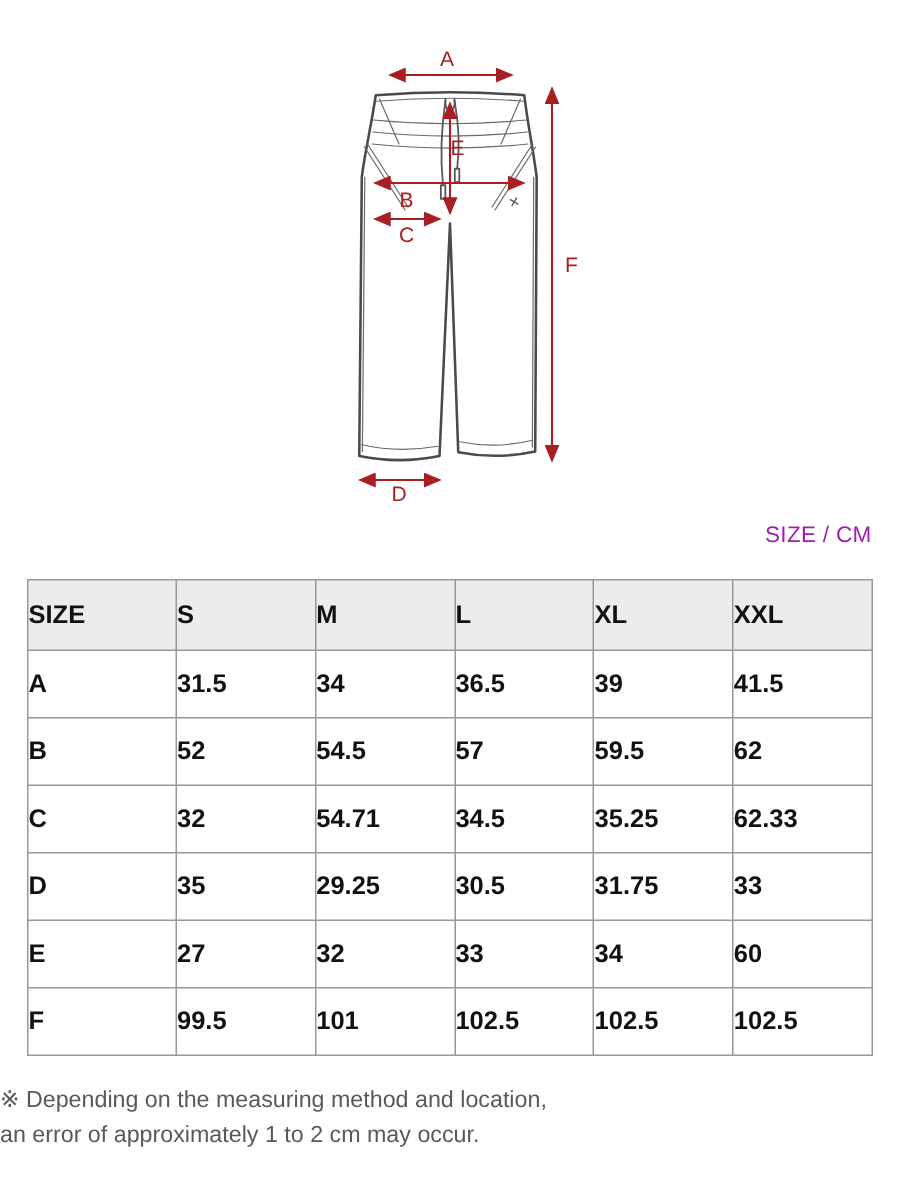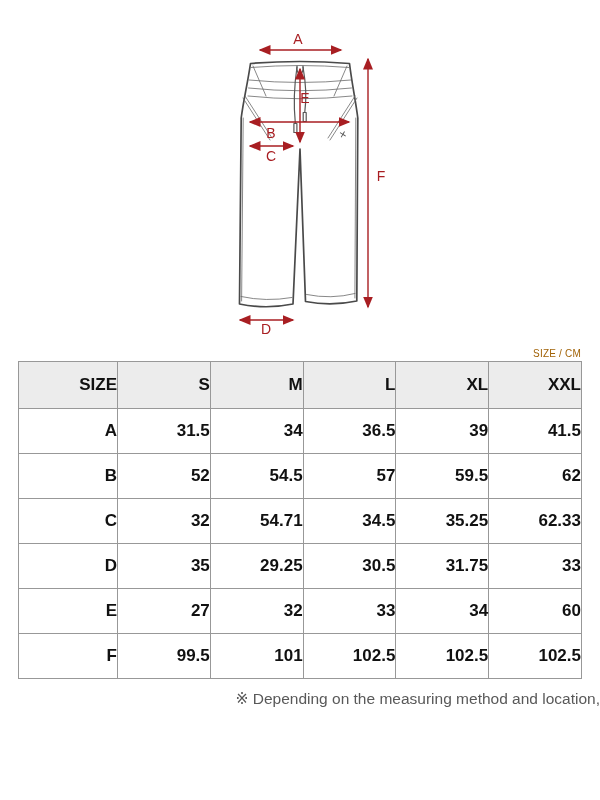--- a/index.html
+++ b/index.html
@@ -4,39 +4,39 @@
 <style>
   html,body{margin:0;padding:0;}
   body{
     width:600px;height:800px;background:#ffffff;
     font-family:"Liberation Sans","DejaVu Sans",sans-serif;
     -webkit-font-smoothing:antialiased;
   }
   .page{width:600px;height:800px;overflow:hidden;background:#fff;}
   .diagram-wrap{width:600px;height:344px;}
   .unit-label{
-    text-align:right;padding:4px 19px 2px 0;
-    font-size:10px;color:#a16207;letter-spacing:.2px;
+    text-align:right;padding:4px 19px 21px 0;
+    font-size:15px;color:#a21caf;letter-spacing:.2px;
   }
   table.size-table{
     width:564px;margin:0 auto;border-collapse:collapse;table-layout:fixed;
     color:#111;
   }
   table.size-table th,table.size-table td{
-    border:1px solid #989898;text-align:right;vertical-align:middle;
+    border:1px solid #989898;text-align:left;vertical-align:middle;
     padding:0;
   }
   table.size-table col.c-label{width:99px;}
   table.size-table thead th{
     background:#ececec;height:46px;font-size:17px;font-weight:700;
   }
   table.size-table td{height:44px;font-size:17px;font-weight:700;}
   table.size-table td.row-label{font-weight:700;}
   .footnote{
-    margin-top:8px;text-align:right;color:#595959;
+    margin-top:18px;text-align:left;color:#595959;
     font-size:15.5px;line-height:23px;
   }
   svg text.dim{
     font-family:"Liberation Sans","DejaVu Sans",sans-serif;
     font-size:14px;font-weight:500;
   }
 </style>
 </head>
 <body>
 
@@ -180,15 +180,16 @@
         <td>101</td>
         <td>102.5</td>
         <td>102.5</td>
         <td>102.5</td>
       </tr>
     </tbody>
   </table>
 
   <div class="footnote">
     <div>※ Depending on the measuring method and location,</div>
+    <div>an error of approximately 1 to 2 cm may occur.</div>
   </div>
 
 </div>
 
 </body></html>

